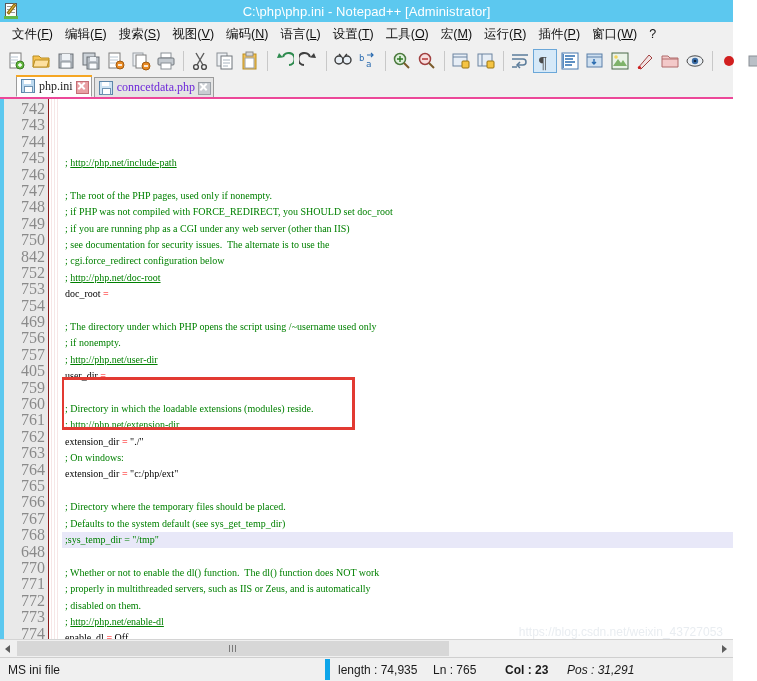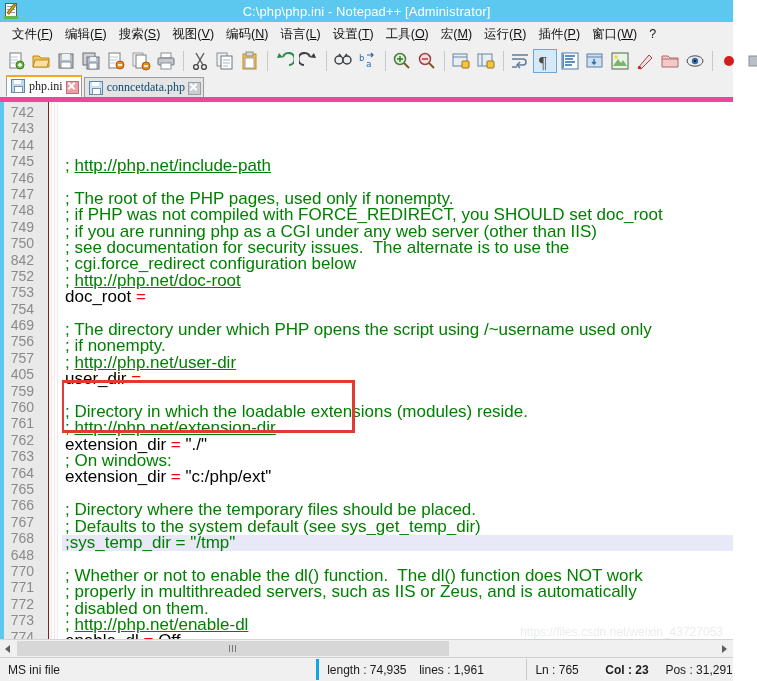--- a/index.html
+++ b/index.html
@@ -127,39 +127,39 @@
     margin: 0 4px;
     flex: 0 0 auto;
   }
 
   
   .tabbar {
     height: 22px;
     background: #f0f0f0;
     display: flex;
     align-items: flex-end;
-    padding-left: 6px;
-    flex: 0 0 auto;
-    border-bottom: 5px solid #ec4899;
+    padding-left: 16px;
+    flex: 0 0 auto;
+    border-bottom: 2px solid #ec4899;
     position: relative;
   }
   .tab {
     height: 20px;
     display: flex;
     align-items: center;
     padding: 0 4px 0 4px;
     font-family: "Liberation Serif", serif;
     font-size: 12px;
     background: #e4e4e4;
     border: 1px solid #9b9b9b;
     border-bottom: none;
     margin-right: 2px;
     position: relative;
     box-sizing: border-box;
-    color: #0c4a6e;
+    color: #6d28d9;
     white-space: nowrap;
   }
   .tab.active {
     background: #fefefe;
     color: #222222;
     height: 22px;
     border-bottom: 1px solid #fefefe;
     z-index: 3;
   }
   .tab.active::after{
@@ -215,23 +215,23 @@
     background: #e9e9e9;
     flex: 0 0 auto;
     position: relative;
     padding-top: 2px;
     box-sizing: border-box;
   }
   .gutter .ln {
     height: 16.4px;
     line-height: 16.4px;
     text-align: right;
-    padding-right: 14px;
-    font-family: Liberation Sans, sans-serif;
-    font-size: 14px;
+    padding-right: 3px;
+    font-family: Liberation Serif, serif;
+    font-size: 16px;
     color: #8a8a8a;
     box-sizing: border-box;
   }
   .foldmargin {
     width: 13px;
     flex: 0 0 auto;
     background: #ffffff;
     position: relative;
     border-left: 1px solid #8b1a1a;
   }
@@ -245,22 +245,22 @@
     flex: 1 1 auto;
     position: relative;
     background: #ffffff;
     padding-top: 2px;
     overflow: hidden;
     white-space: pre;
   }
   .cl {
     height: 16.4px;
     line-height: 16.4px;
-    font-family: Liberation Sans, sans-serif;
-    font-size: 17px;
+    font-family: Liberation Serif, serif;
+    font-size: 10px;
     padding-left: 3px;
     white-space: pre;
     box-sizing: border-box;
     position: relative;
   }
   .cl.cur { background: #e8e8f8; }
   .cm  { color: #008000; }
   .url { color: #008000; text-decoration: underline; }
   .kw  { color: #000000; }
   .op  { color: #ff0000; }
@@ -331,26 +331,26 @@
     position: relative;
   }
   .sb-cell {
     height: 21px;
     display: flex;
     align-items: center;
     padding-left: 8px;
     box-sizing: border-box;
     white-space: nowrap;
   }
-  .sb-doctype { width: 330px; border-right: 3px solid #0ea5e9; }
+  .sb-doctype { width: 330px; border-right: 5px solid #0ea5e9; }
   .sb-len  { width: 95px; }
   .sb-lines{ width: 120px; border-right: 1px solid #c8c8c8; }
   .sb-ln   { width: 72px; }
   .sb-col  { width: 62px; font-weight: bold; }
-  .sb-pos  { width: 78px; }
+  .sb-pos  { width: 78px; font-style: italic; }
   .wm-editor {
     position: absolute;
     right: 10px;
     bottom: 0px;
     font-size: 12px;
     color: #e9edf1;
     pointer-events: none;
     z-index: 9;
     white-space: nowrap;
   }
@@ -639,39 +639,38 @@
         <div class="ln">770</div>
         <div class="ln">771</div>
         <div class="ln">772</div>
         <div class="ln">773</div>
         <div class="ln">774</div>
       </div>
     <div class="foldmargin"></div>
     <div class="codearea" id="codearea">
       <div class="annot-rect" id="annot" style="top: 277.8px; left: -1px; width: 294px; height: 53.2px; border-color: rgb(226, 58, 50);"></div>
     <div class="cl"><span class="cm">; </span><span class="url">http://php.net/include-path</span></div><div class="cl">&nbsp;</div><div class="cl"><span class="cm">; The root of the PHP pages, used only if nonempty.</span></div><div class="cl"><span class="cm">; if PHP was not compiled with FORCE_REDIRECT, you SHOULD set doc_root</span></div><div class="cl"><span class="cm">; if you are running php as a CGI under any web server (other than IIS)</span></div><div class="cl"><span class="cm">; see documentation for security issues.  The alternate is to use the</span></div><div class="cl"><span class="cm">; cgi.force_redirect configuration below</span></div><div class="cl"><span class="cm">; </span><span class="url">http://php.net/doc-root</span></div><div class="cl"><span class="kw">doc_root </span><span class="op">=</span></div><div class="cl">&nbsp;</div><div class="cl"><span class="cm">; The directory under which PHP opens the script using /~username used only</span></div><div class="cl"><span class="cm">; if nonempty.</span></div><div class="cl"><span class="cm">; </span><span class="url">http://php.net/user-dir</span></div><div class="cl"><span class="kw">user_dir </span><span class="op">=</span></div><div class="cl">&nbsp;</div><div class="cl"><span class="cm">; Directory in which the loadable extensions (modules) reside.</span></div><div class="cl"><span class="cm">; </span><span class="url">http://php.net/extension-dir</span></div><div class="cl"><span class="kw">extension_dir </span><span class="op">=</span><span class="str"> "./"</span></div><div class="cl"><span class="cm">; On windows:</span></div><div class="cl"><span class="kw">extension_dir </span><span class="op">=</span><span class="str"> "c:/php/ext"</span></div><div class="cl">&nbsp;</div><div class="cl"><span class="cm">; Directory where the temporary files should be placed.</span></div><div class="cl"><span class="cm">; Defaults to the system default (see sys_get_temp_dir)</span></div><div class="cl cur"><span class="cm">;sys_temp_dir = "/tmp"</span></div><div class="cl">&nbsp;</div><div class="cl"><span class="cm">; Whether or not to enable the dl() function.  The dl() function does NOT work</span></div><div class="cl"><span class="cm">; properly in multithreaded servers, such as IIS or Zeus, and is automatically</span></div><div class="cl"><span class="cm">; disabled on them.</span></div><div class="cl"><span class="cm">; </span><span class="url">http://php.net/enable-dl</span></div><div class="cl"><span class="kw">enable_dl </span><span class="op">=</span><span class="str"> Off</span></div></div>
-    <div class="wm-editor">https://files.csdn.net/weixin_43727053</div>
+    <div class="wm-editor">https://blog.csdn.net/weixin_43727053</div>
   </div>
 
   <div class="hscroll">
     <div class="hs-arrow left">
         <div class="tri"></div>
       </div>
     <div class="hs-track">
       <div class="hs-thumb">
           <div class="grip"></div>
         </div>
     </div>
     <div class="hs-arrow right">
         <div class="tri"></div>
       </div>
   </div>
 
   <div class="statusbar">
     <div class="sb-cell sb-doctype">MS ini file</div>
     <div class="sb-cell sb-len">length : 74,935</div>
-    <div class="sb-cell sb-lines">lines : 1,961</div>
     <div class="sb-cell sb-ln">Ln : 765</div>
     <div class="sb-cell sb-col">Col : 23</div>
     <div class="sb-cell sb-pos">Pos : 31,291</div>
   </div>
 
 </div>
 
 </body></html>

